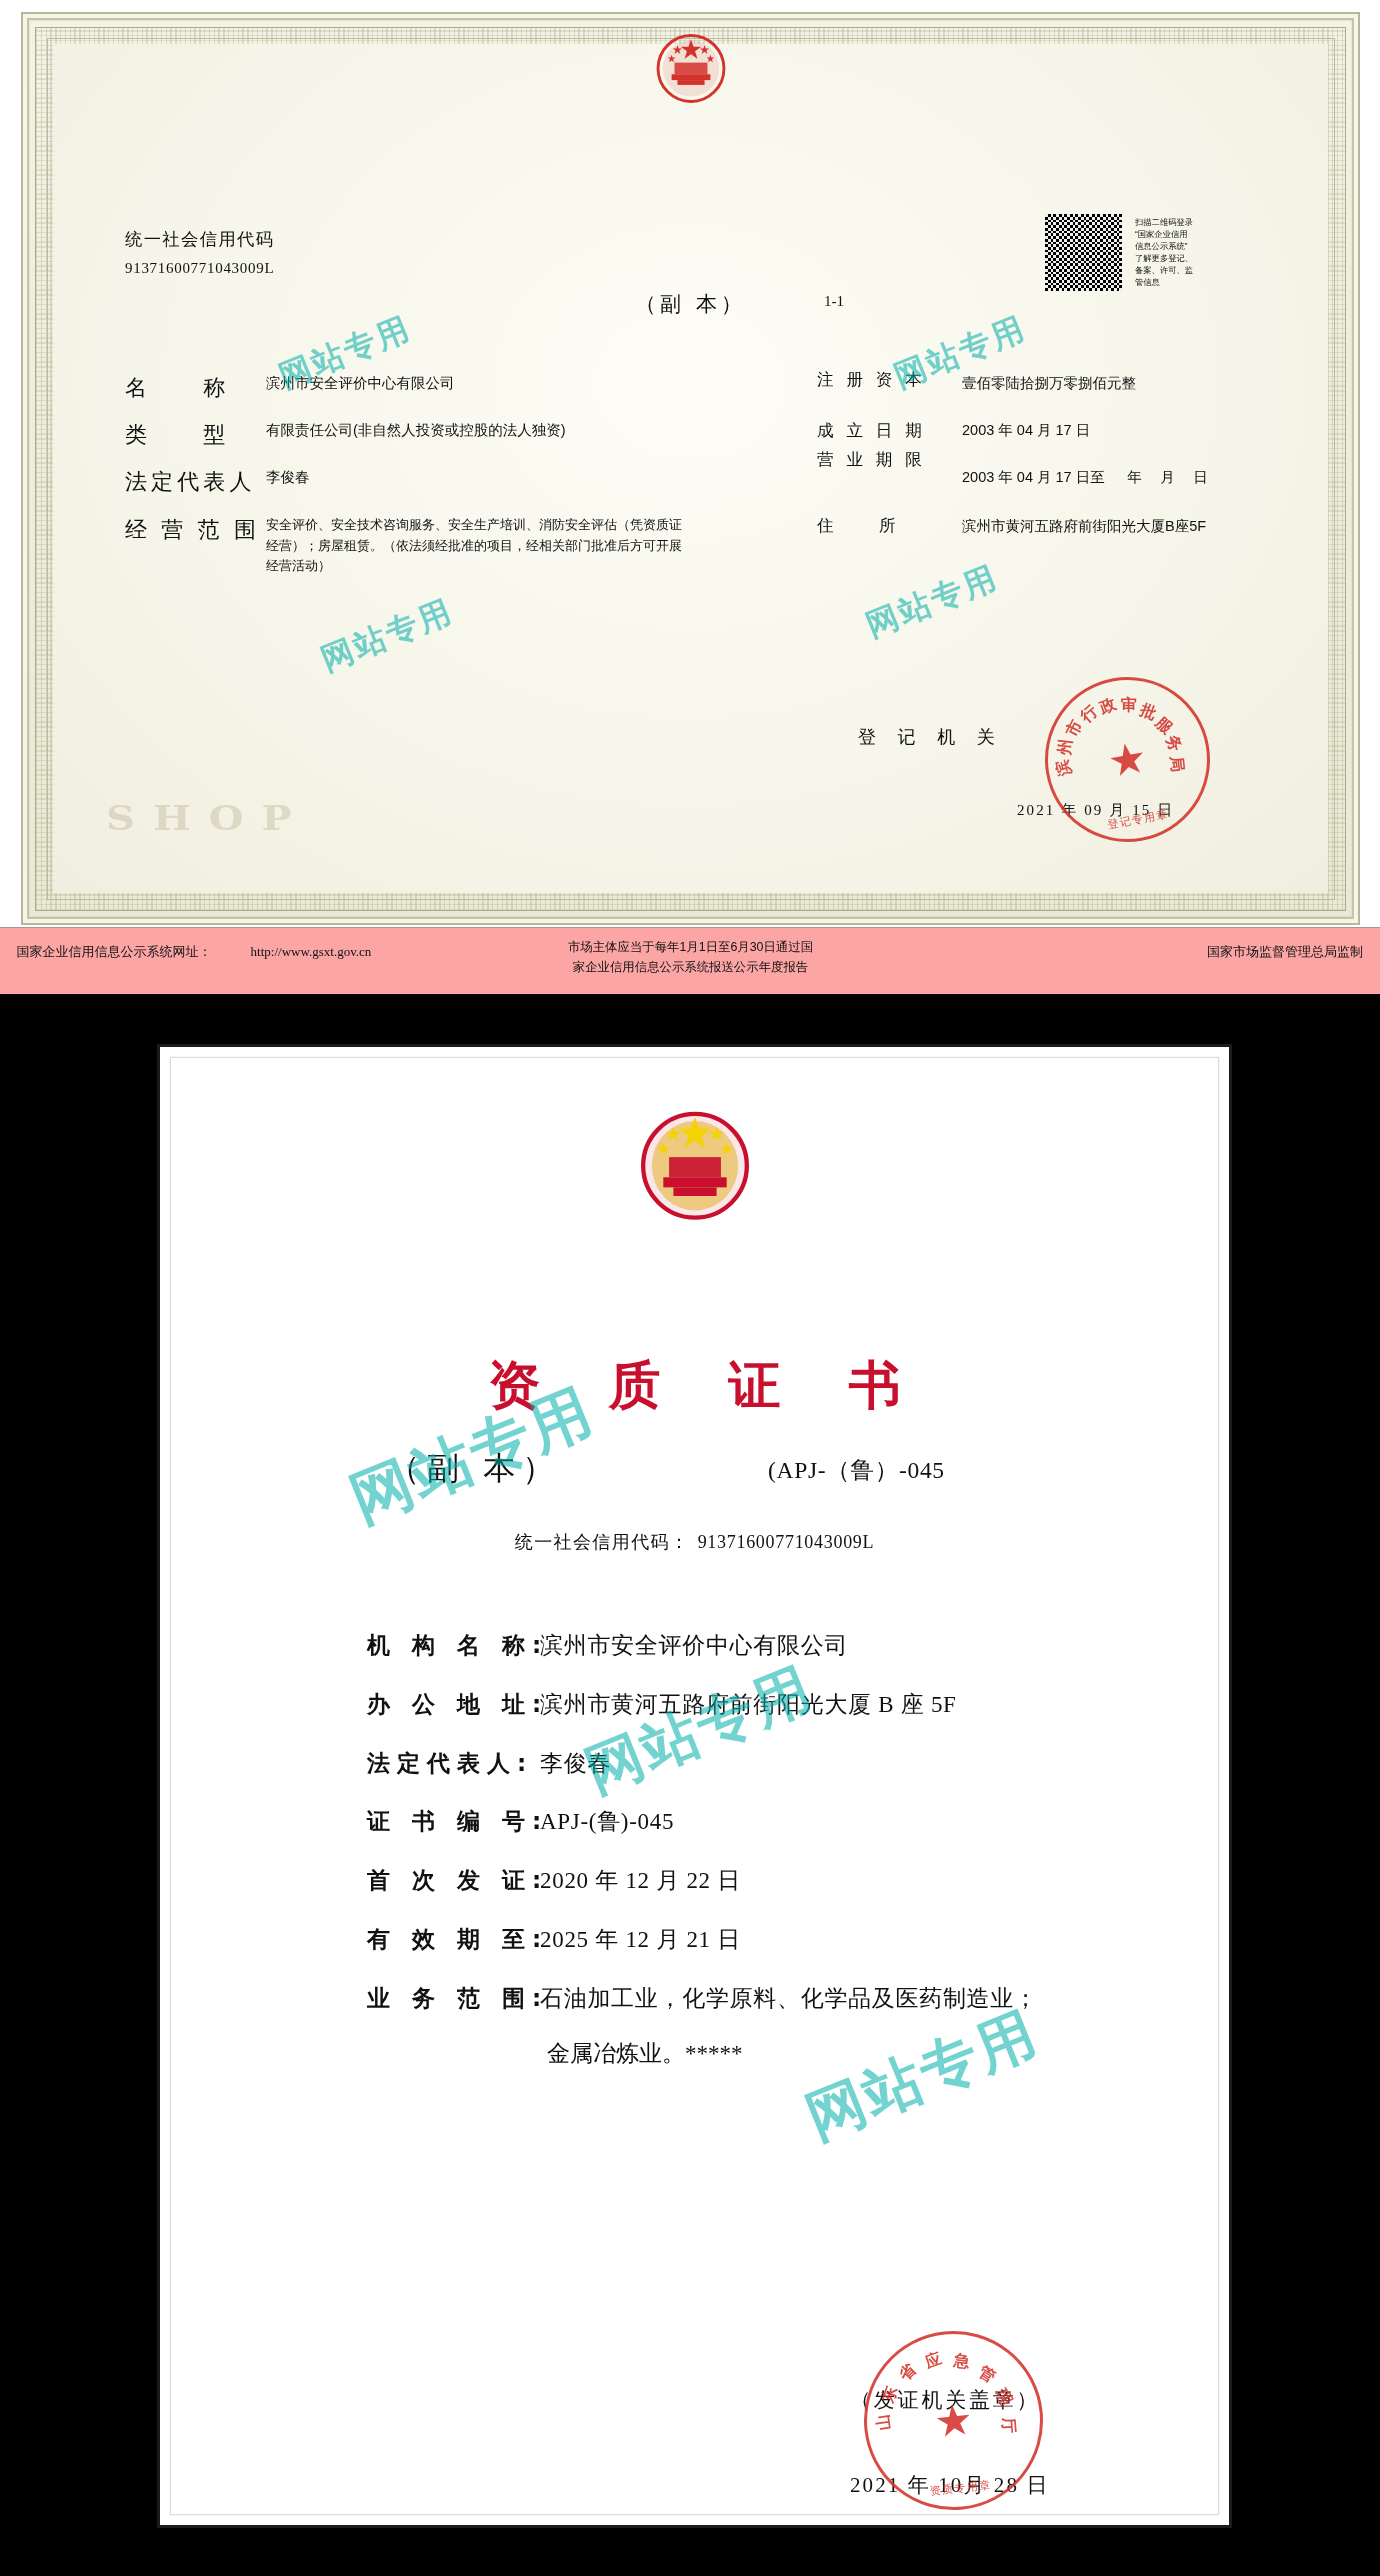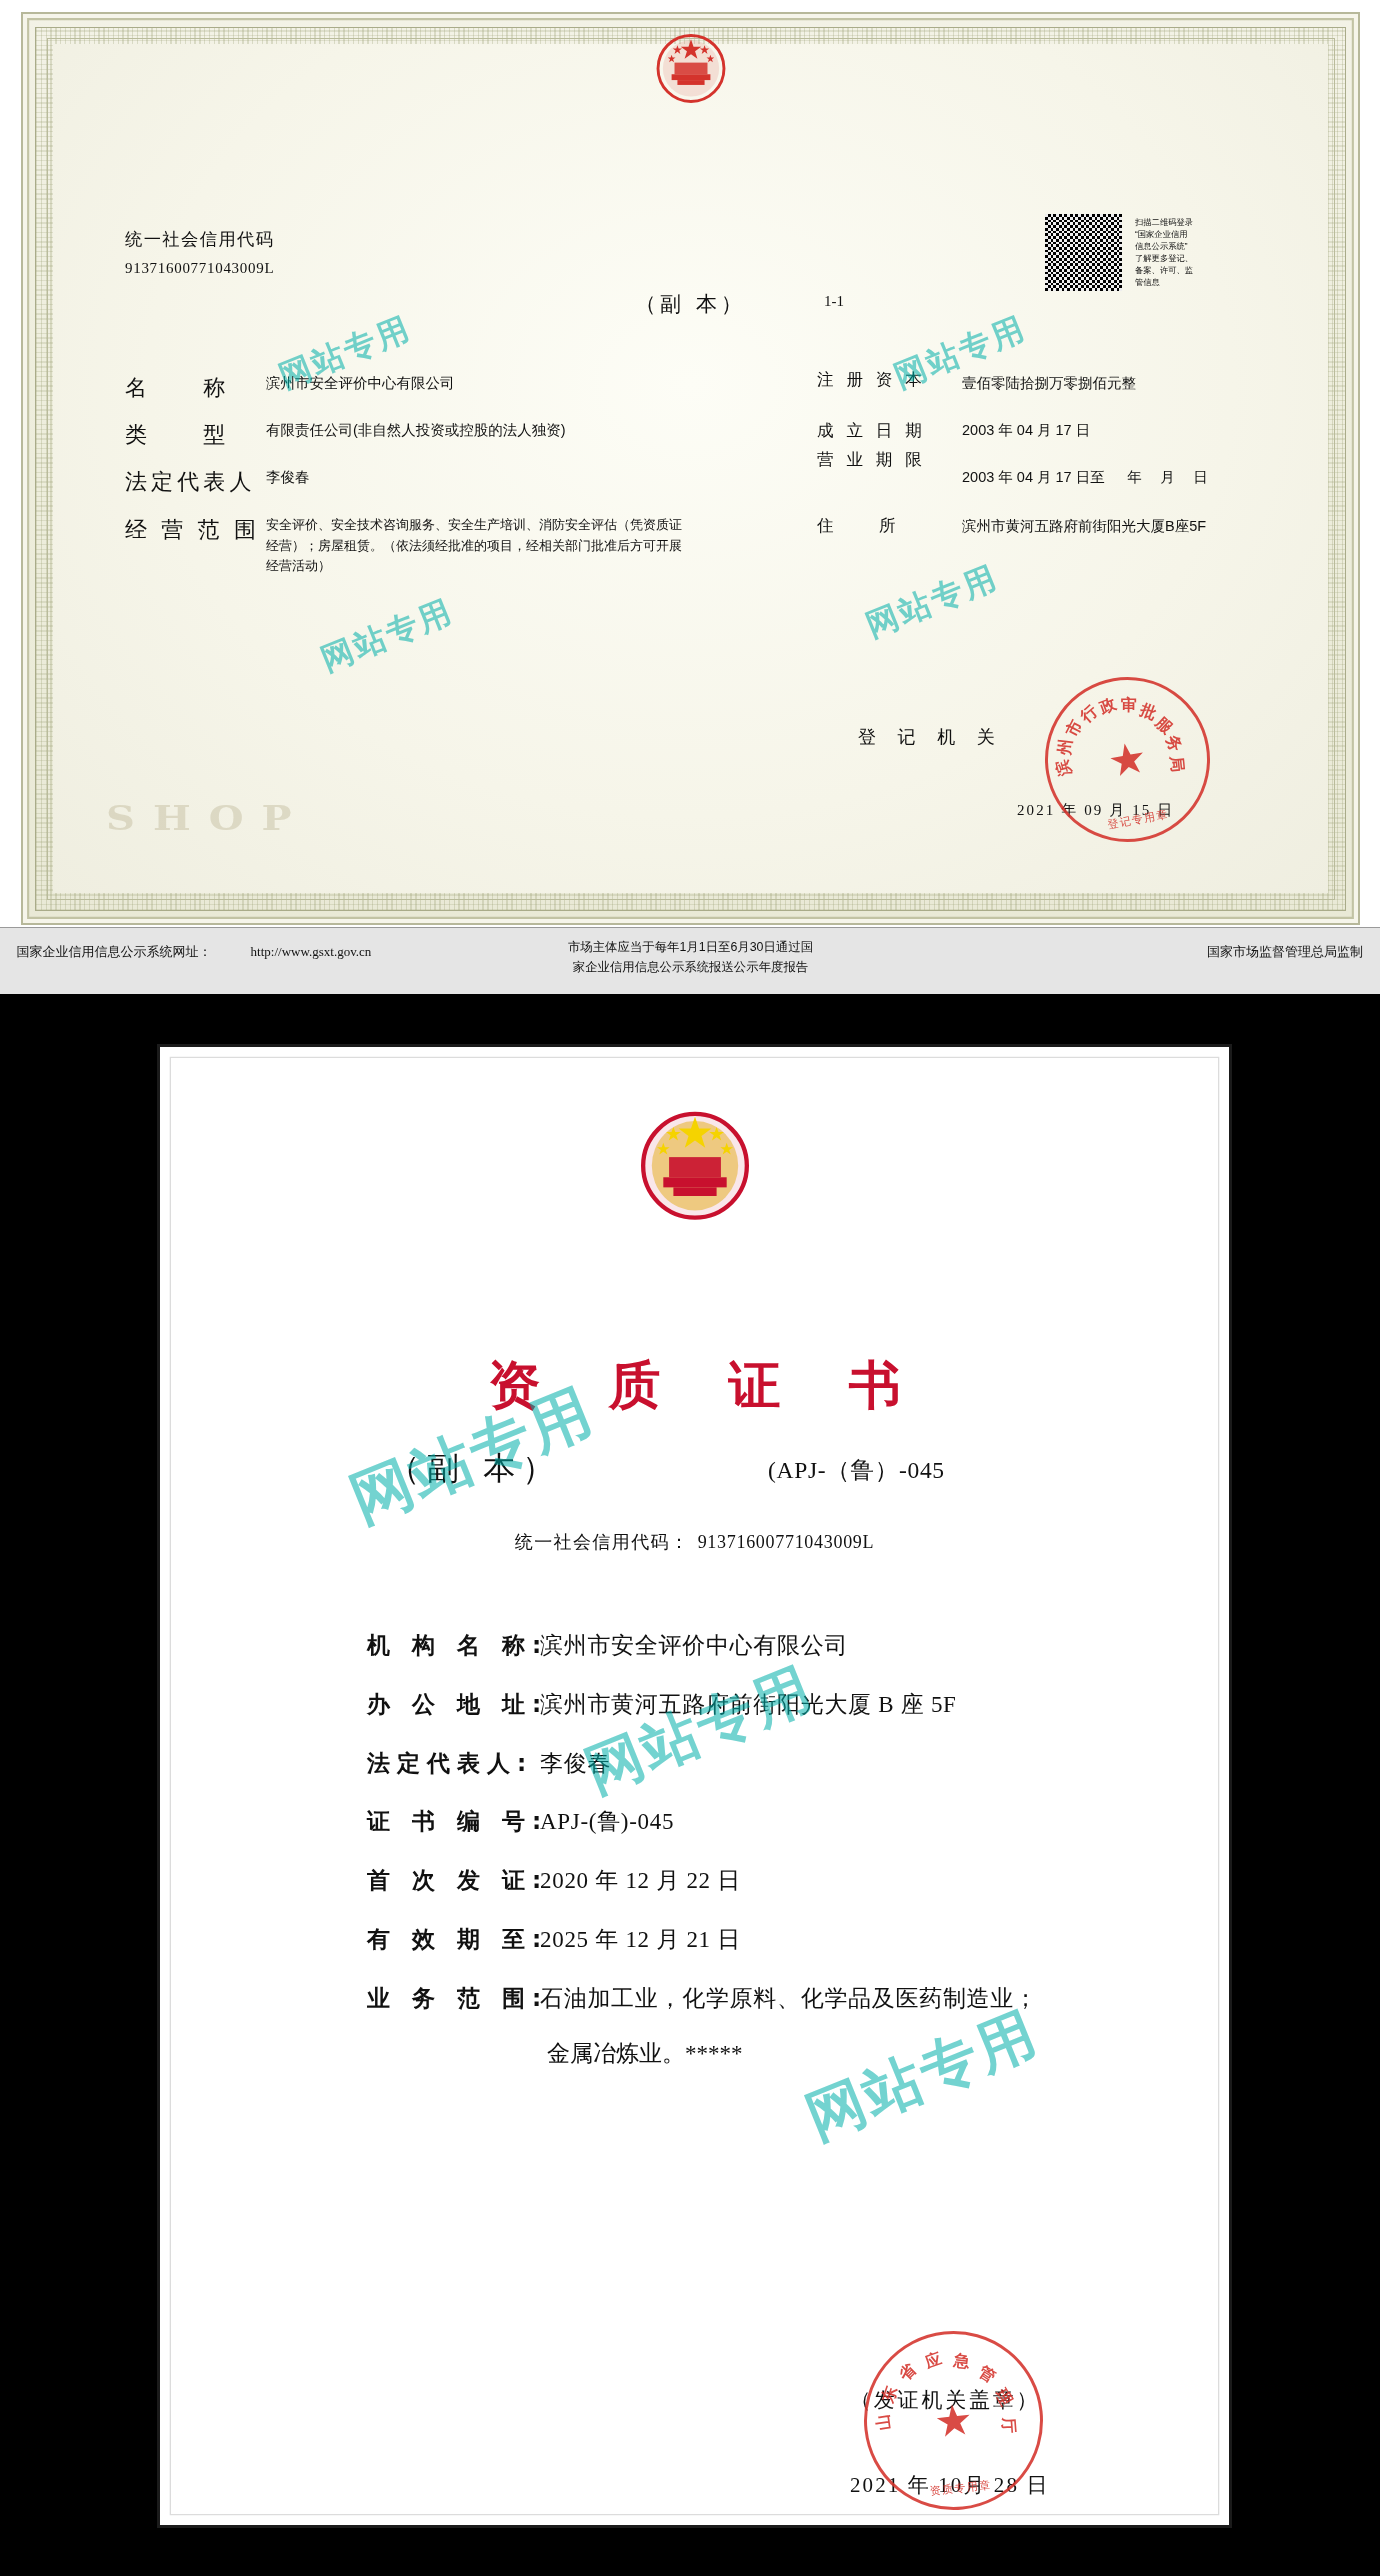--- a/index.html
+++ b/index.html
@@ -228,21 +228,21 @@
     font-weight: bold;
     font-family: "DejaVu Serif", serif;
     transform: scaleY(0.85);
   }
 
   
   .lic-footer {
     position: absolute;
     left: 0; right: 0; bottom: 0;
     height: 66px;
-    background: #e5e5e5;
+    background: #fca5a5;
     border-top: 1.4px solid #9a9a9a;
   }
   .lic-footer .fl {
     position: absolute; left: 16.6px; top: 15px;
     font-size: 13px; color: #111;
   }
   .lic-footer .fl .url { margin-left: 39px; font-family: "Liberation Serif", serif; }
   .lic-footer .fc {
     position: absolute; left: 50%; transform: translateX(-50%); top: 9.7px;
     font-size: 12.4px; color: #111; text-align: center; line-height: 1.6; width: 387px;

